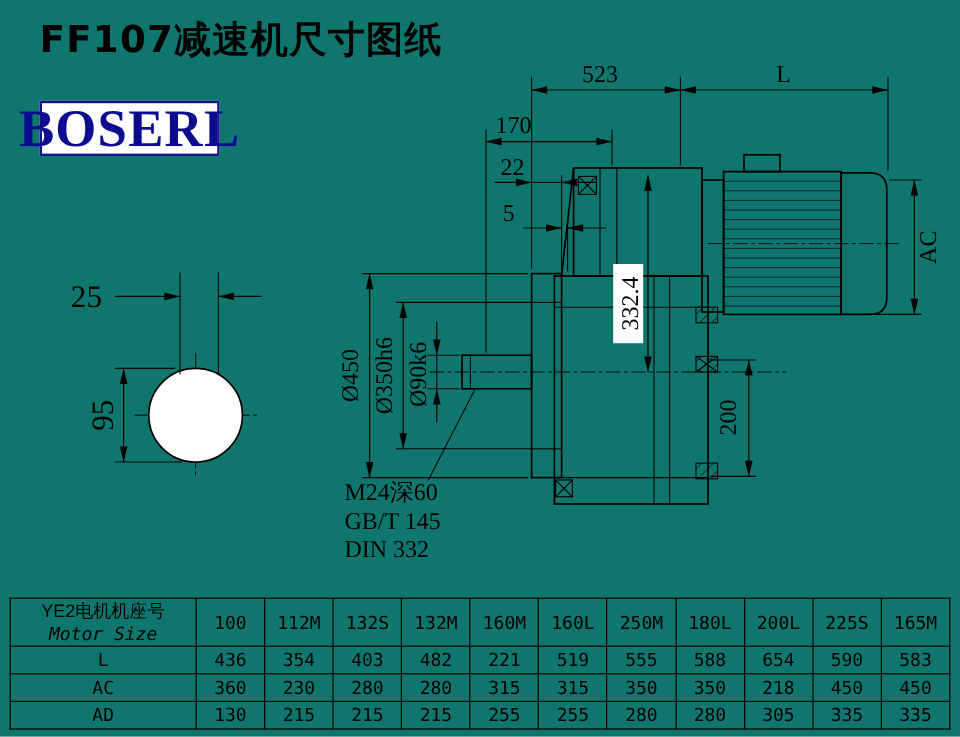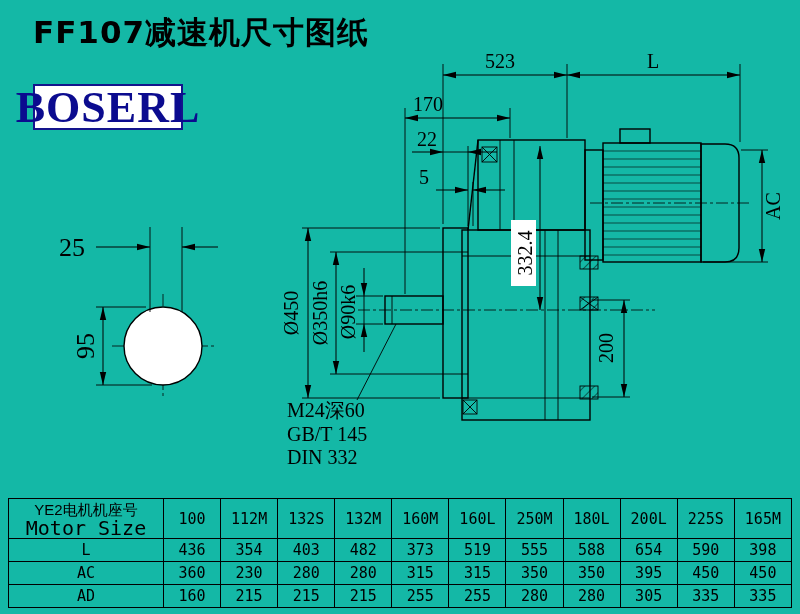--- a/index.html
+++ b/index.html
@@ -1,16 +1,16 @@
 <!DOCTYPE html>
 <html><head>
 <meta charset="utf-8">
 <style>
   html,body{margin:0;padding:0;background:#fff;}
-  .page{position:relative;width:800px;height:614px;background:#14b8a6;overflow:hidden;
+  .page{position:relative;width:800px;height:614px;background:#0f766e;overflow:hidden;
         font-family:"Liberation Sans",sans-serif;color:#000;}
   .title{position:absolute;left:33px;top:12px;font-family:"DejaVu Sans",sans-serif;
          font-weight:700;font-size:31px;letter-spacing:1px;white-space:nowrap;}
   .logo{position:absolute;left:33px;top:84px;width:146px;height:42px;border:2px solid #14148c;
         display:flex;align-items:center;justify-content:center;
         font-family:"Liberation Serif",serif;font-weight:700;font-size:44px;color:#0b0b8f;
         letter-spacing:1px;background:#fff;}
   svg.drawing{position:absolute;left:0;top:0;}
   
   .ln{stroke:#000;stroke-width:1.4;fill:none;}
@@ -22,21 +22,21 @@
   text.dt{font-family:"Liberation Serif",serif;font-size:20px;fill:#000;}
   text.big{font-size:26px;}
   
   .dim-table{position:absolute;left:8px;top:498px;width:784px;border-collapse:collapse;
              table-layout:fixed;font-family:"DejaVu Sans Mono",monospace;font-size:15px;}
   .dim-table td{border:1px solid #000;text-align:center;vertical-align:middle;padding:0;
                 overflow:hidden;white-space:nowrap;}
   .dim-table tr{height:23px;}
   .dim-table tr.hdr{height:40px;}
   .dim-table .cn{font-family:"Liberation Sans",sans-serif;font-size:15px;line-height:19px;}
-  .dim-table .en{font-size:20px;line-height:19px;}
+  .dim-table .en{font-size:15px;line-height:19px;font-style:italic;}
 </style>
 </head>
 <body>
 
 <div class="page">
 
   <div class="title">FF107减速机尺寸图纸</div>
   <div class="logo">BOSERL</div>
 
   <svg class="drawing" width="800" height="496" viewBox="0 0 800 496">
@@ -226,45 +226,45 @@
         <td>200L</td>
         <td>225S</td>
         <td>165M</td>
       </tr>
       <tr>
         <td>L</td>
         <td>436</td>
         <td>354</td>
         <td>403</td>
         <td>482</td>
-        <td>373</td>
+        <td>221</td>
         <td>519</td>
         <td>555</td>
         <td>588</td>
         <td>654</td>
         <td>590</td>
-        <td>398</td>
+        <td>583</td>
       </tr>
       <tr>
         <td>AC</td>
         <td>360</td>
         <td>230</td>
         <td>280</td>
         <td>280</td>
         <td>315</td>
         <td>315</td>
         <td>350</td>
         <td>350</td>
-        <td>395</td>
+        <td>218</td>
         <td>450</td>
         <td>450</td>
       </tr>
       <tr>
         <td>AD</td>
-        <td>160</td>
+        <td>130</td>
         <td>215</td>
         <td>215</td>
         <td>215</td>
         <td>255</td>
         <td>255</td>
         <td>280</td>
         <td>280</td>
         <td>305</td>
         <td>335</td>
         <td>335</td>

